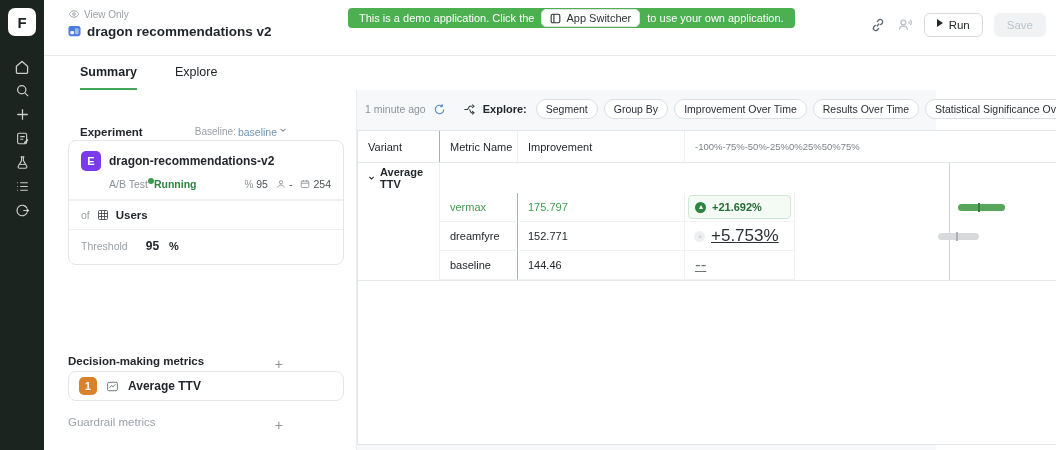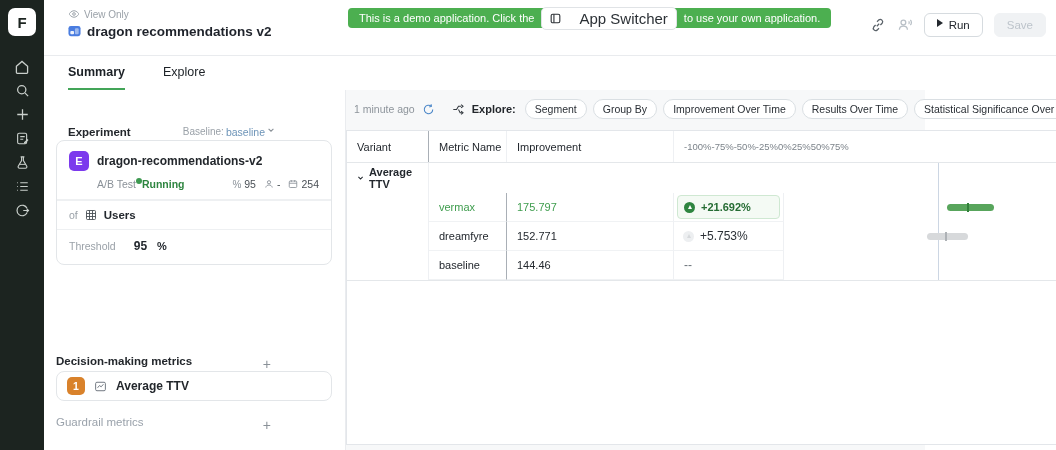--- a/index.html
+++ b/index.html
@@ -14,31 +14,31 @@
   .side-icons { position:absolute; left:0; top:58px; width:44px; display:flex; flex-direction:column; align-items:center; gap:7px; }
   .side-icons .sicon { width:24px; height:17px; display:flex; align-items:center; justify-content:center; color:#c9cfcb; cursor:pointer; }
 
   
   #topbar { position:absolute; left:44px; top:0; width:1012px; height:56px; background:#fff; border-bottom:1px solid #e9ebee; z-index:4; }
   .view-only { position:absolute; left:24px; top:8px; display:flex; align-items:center; gap:4px; font-size:10px; color:#9aa1a8; }
   .title-row { position:absolute; left:24px; top:24px; display:flex; align-items:center; gap:6px; }
   .title-row .app-title { font-size:13.5px; font-weight:bold; color:#1f232b; }
   .banner { position:absolute; left:304px; top:8px; height:20px; background:#4caf50; border-radius:4px;
             display:flex; align-items:center; gap:7px; padding:0 11px; color:#fff; font-size:11px; white-space:nowrap; }
-  .banner .switcher-btn { background:#fff; border:1px solid #e0e3e6; border-radius:5px; padding:2px 8px; font-size:15px;
-            color:#2c3136; display:flex; align-items:center; gap:18px; cursor:pointer; font-family:inherit; }
+  .banner .switcher-btn { background:#fff; border:1px solid #e0e3e6; border-radius:5px; padding:2px 8px; font-size:11px;
+            color:#2c3136; display:flex; align-items:center; gap:5px; cursor:pointer; font-family:inherit; }
   .top-actions { position:absolute; right:10px; top:13px; display:flex; align-items:center; gap:11px; }
   .icon-btn { background:none; border:none; cursor:pointer; padding:0; }
   .btn { border-radius:6px; font-size:11.5px; padding:5px 12px; font-family:inherit; display:flex; align-items:flex-start; gap:6px; }
   .btn-run { background:#fff; border:1px solid #d6dbdf; color:#23282e; cursor:pointer; }
   .btn-save { background:#f0f2f4; border:1px solid #f0f2f4; color:#bdc4cb; }
   .play-tri { width:0; height:0; border-left:6px solid #23282e; border-top:4px solid transparent; border-bottom:4px solid transparent; }
 
   
-  #left-panel { position:absolute; left:44px; top:56px; width:245px; height:394px; background:#fff; }
+  #left-panel { position:absolute; left:56px; top:56px; width:245px; height:394px; background:#fff; }
   .tabs { position:absolute; left:24px; top:9px; display:flex; gap:38px; }
   .tab { font-size:12.5px; color:#1c2126; padding-bottom:9px; cursor:pointer; }
   .tab.active { font-weight:bold; border-bottom:2.5px solid #43a558; }
   .panel-heading-row { position:absolute; left:24px; right:14px; top:70px; display:flex; justify-content:space-between; align-items:center; }
   .panel-heading { font-size:11.5px; font-weight:bold; color:#23272c; }
   .baseline-picker { display:flex; align-items:flex-start; gap:2px; cursor:pointer;margin-left:12px; }
   .baseline-label { font-size:10px; color:#9aa1a8; }
   .baseline-value { font-size:10.5px; color:#6d94b8; }
 
   .exp-card { position:absolute; left:12px; top:84px; width:276px; background:#fff; border:1px solid #e3e6e9; border-radius:8px; }
@@ -73,21 +73,21 @@
   .metrics-heading .mh-label { font-size:11.5px; font-weight:bold; color:#23272c; }
   .metrics-heading.muted .mh-label { color:#9aa2ab; font-weight:normal; }
   .add-btn { background:none; border:none; font-size:14px; color:#8a9198; cursor:pointer; line-height:1; padding:2px 4px; font-family:inherit; }
   .metric-card { position:absolute; left:12px; top:315px; width:276px; height:30px; border:1px solid #e3e6e9; border-radius:8px;
                  display:flex; align-items:center; gap:9px; padding:0 10px; background:#fff; }
   .badge-1 { width:18px; height:18px; border-radius:5px; background:#d9822b; color:#fff; font-size:10.5px; font-weight:bold;
              display:flex; align-items:center; justify-content:center; }
   .metric-card .metric-label { font-size:12px; font-weight:bold; color:#23272c; }
 
   
-  #right-panel { position:absolute; left:345px; top:90px; width:580px; height:360px; background:#f7f8f9; border-left:1px solid #eaecef; }
+  #right-panel { position:absolute; left:356px; top:90px; width:580px; height:360px; background:#f7f8f9; border-left:1px solid #eaecef; }
   .toolbar { position:absolute; left:8px; top:9px; display:flex; align-items:center; gap:7px; white-space:nowrap; }
   .updated { font-size:10.5px; color:#8d949b; }
   .refresh { margin-right:10px; cursor:pointer; }
   .explore-label { font-size:11px; font-weight:bold; color:#23272c; margin-right:2px; }
   .pill { background:#fff; border:1px solid #dadfe3; border-radius:10px; padding:3px 9px; font-size:10.5px; color:#2a2f35;
           cursor:pointer; font-family:inherit; white-space:nowrap; }
 
   .table-card { position:absolute; left:0px; top:40px; width:711px; height:315px; background:#fff;
                 border:1px solid #e3e6ea; border-right:none; }
   .thead { display:grid; grid-template-columns:82px 78px 167px 110px 273px; height:32px; border-bottom:1px solid #e4e7ea; }
@@ -110,21 +110,21 @@
   .variant-green { color:#3f9d4e; cursor:pointer; }
   .value-green { color:#3f9d4e; }
   .imp-box { display:flex; align-items:center; gap:6px; width:100%; height:24px; border-radius:4px; padding-left:6px; }
   .imp-box.hl { background:#f4faf4; border:1px solid #cfe8d2; }
   .imp-icon { width:11px; height:11px; border-radius:50%; display:flex; align-items:center; justify-content:center; flex:0 0 auto; }
   .imp-icon.pos { background:#2e8540; }
   .imp-icon.neu { background:#edeff1; }
   .imp-icon .arrow { width:0; height:0; border-left:2.5px solid transparent; border-right:2.5px solid transparent; border-bottom:4px solid #fff; }
   .imp-icon.neu .arrow { border-bottom-color:#d6d9dc; }
   .imp-text-pos { font-size:11px; font-weight:bold; color:#256c33; }
-  .imp-text { font-size:12px; color:#2b3036; }
+  .imp-text { font-size:17px; color:#2b3036;text-decoration:underline; }
   .imp-none { color:#6c737a; }
   .chart-cell { grid-column:5; grid-row:1 / span 4; position:relative; }
   .zero-line { position:absolute; left:56.25%; top:0; bottom:0; width:1px; background:#ccd6e3; }
   .ci-bar { position:absolute; height:7px; border-radius:3.5px; }
   .ci-bar .ci-tick { position:absolute; top:-1px; width:2px; height:9px; }
   .ci-green { background:#58a55c; } .ci-green .ci-tick { background:#32813a; }
   .ci-gray { background:#d7d9db; } .ci-gray .ci-tick { background:#aeb2b6; }
 
   .chev { width:8px; height:8px; }
 </style>

